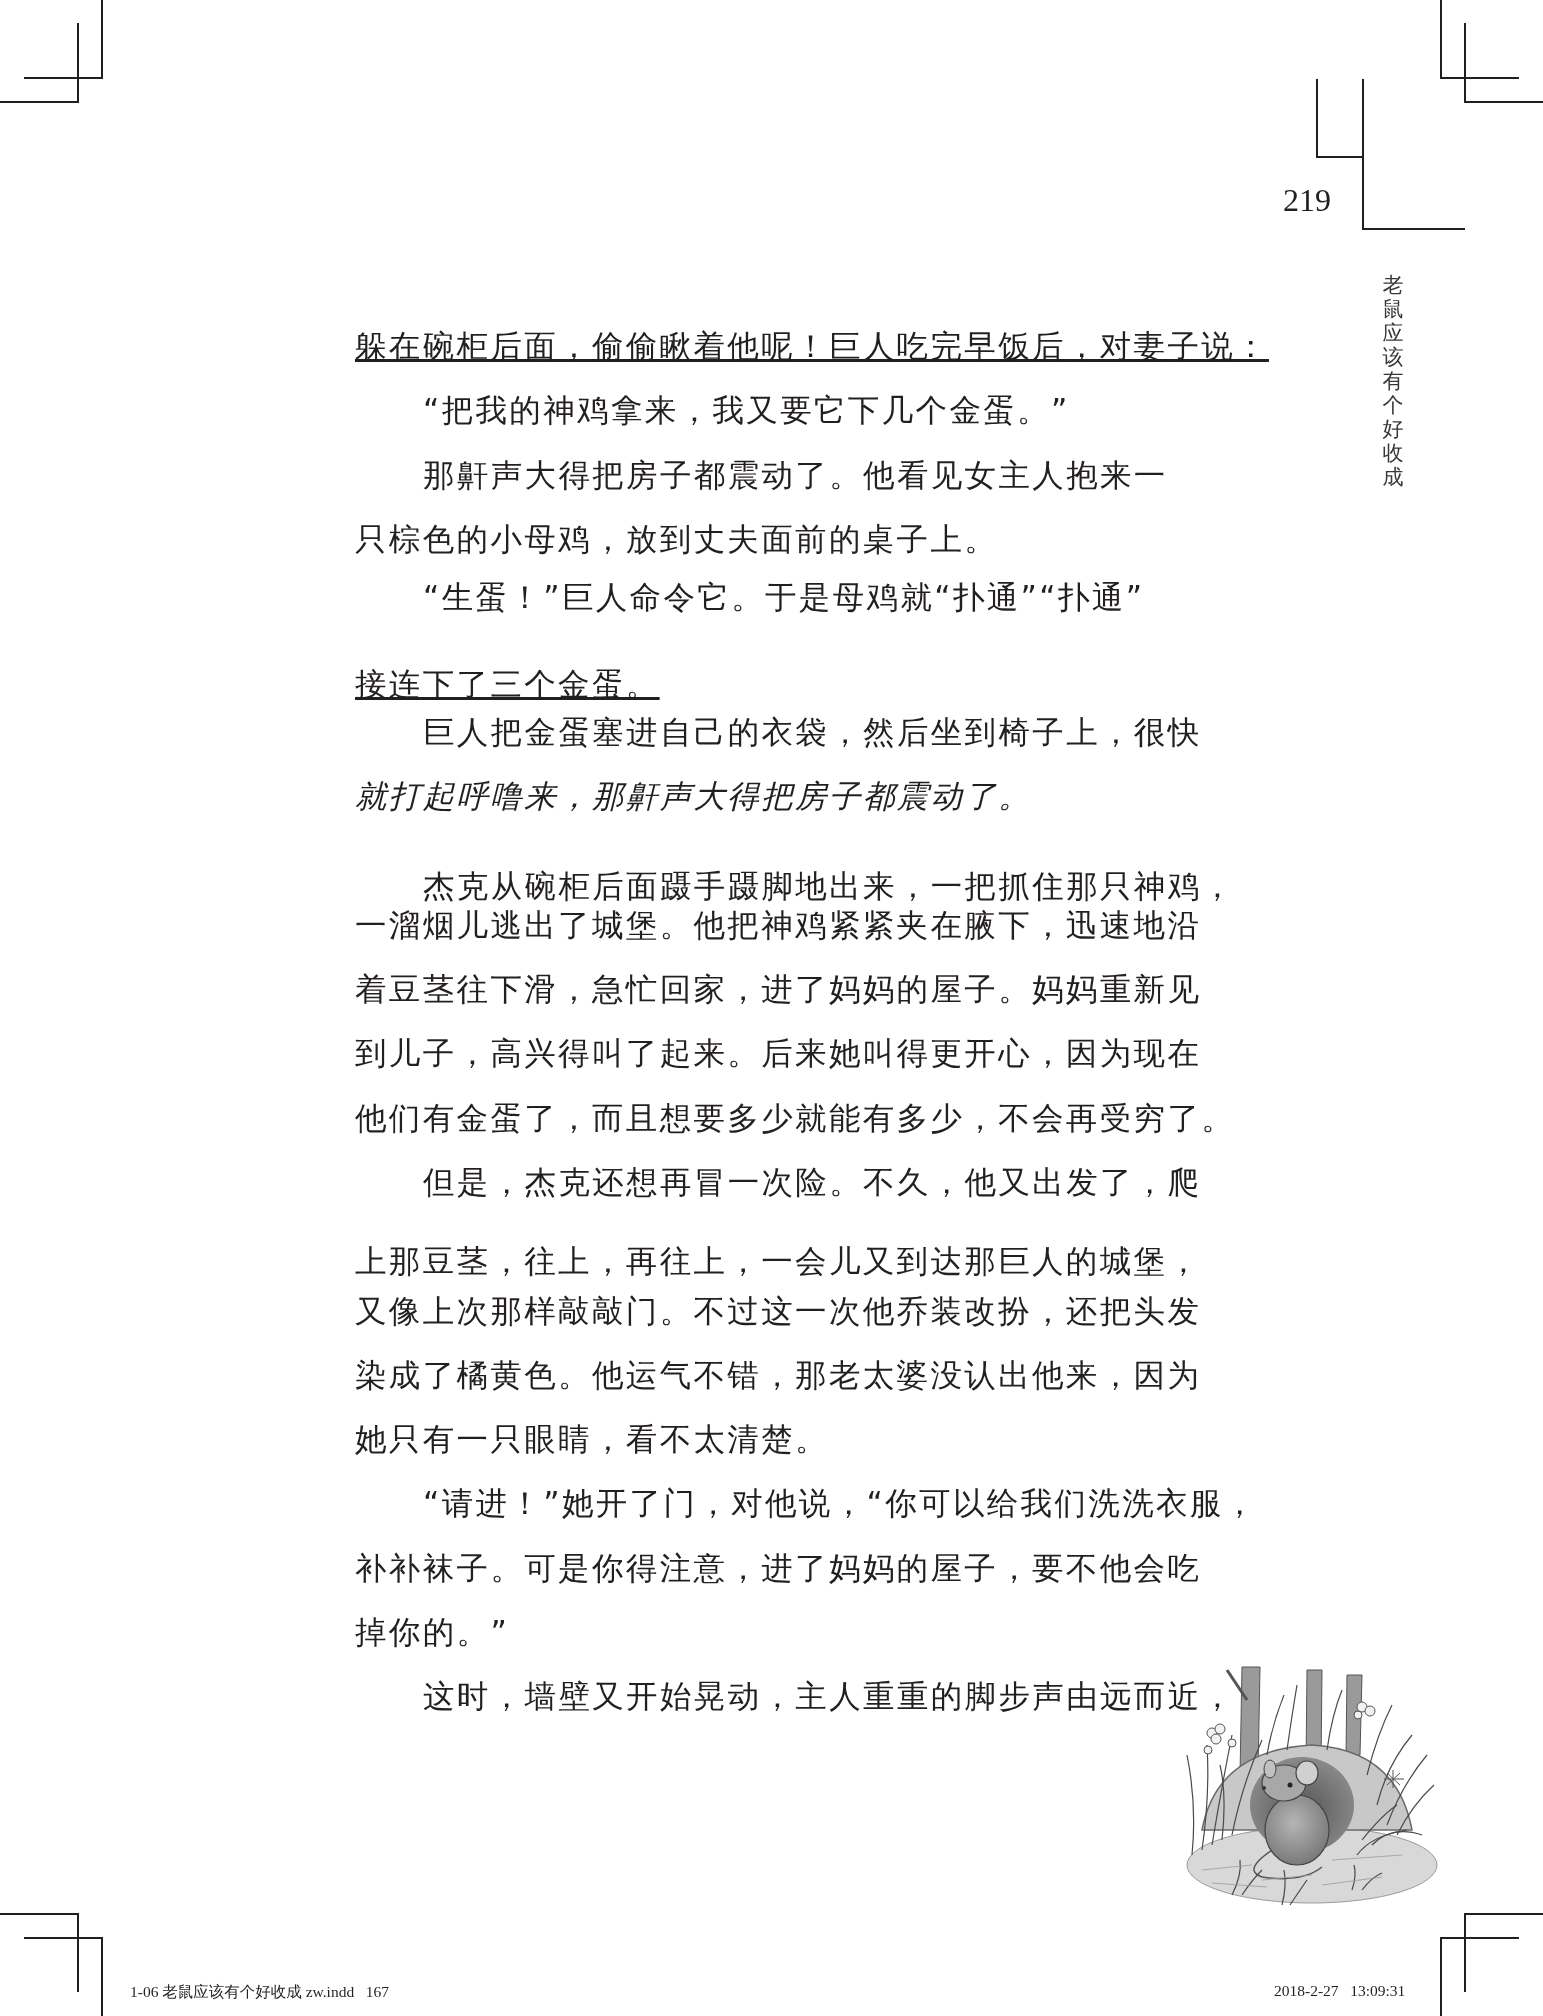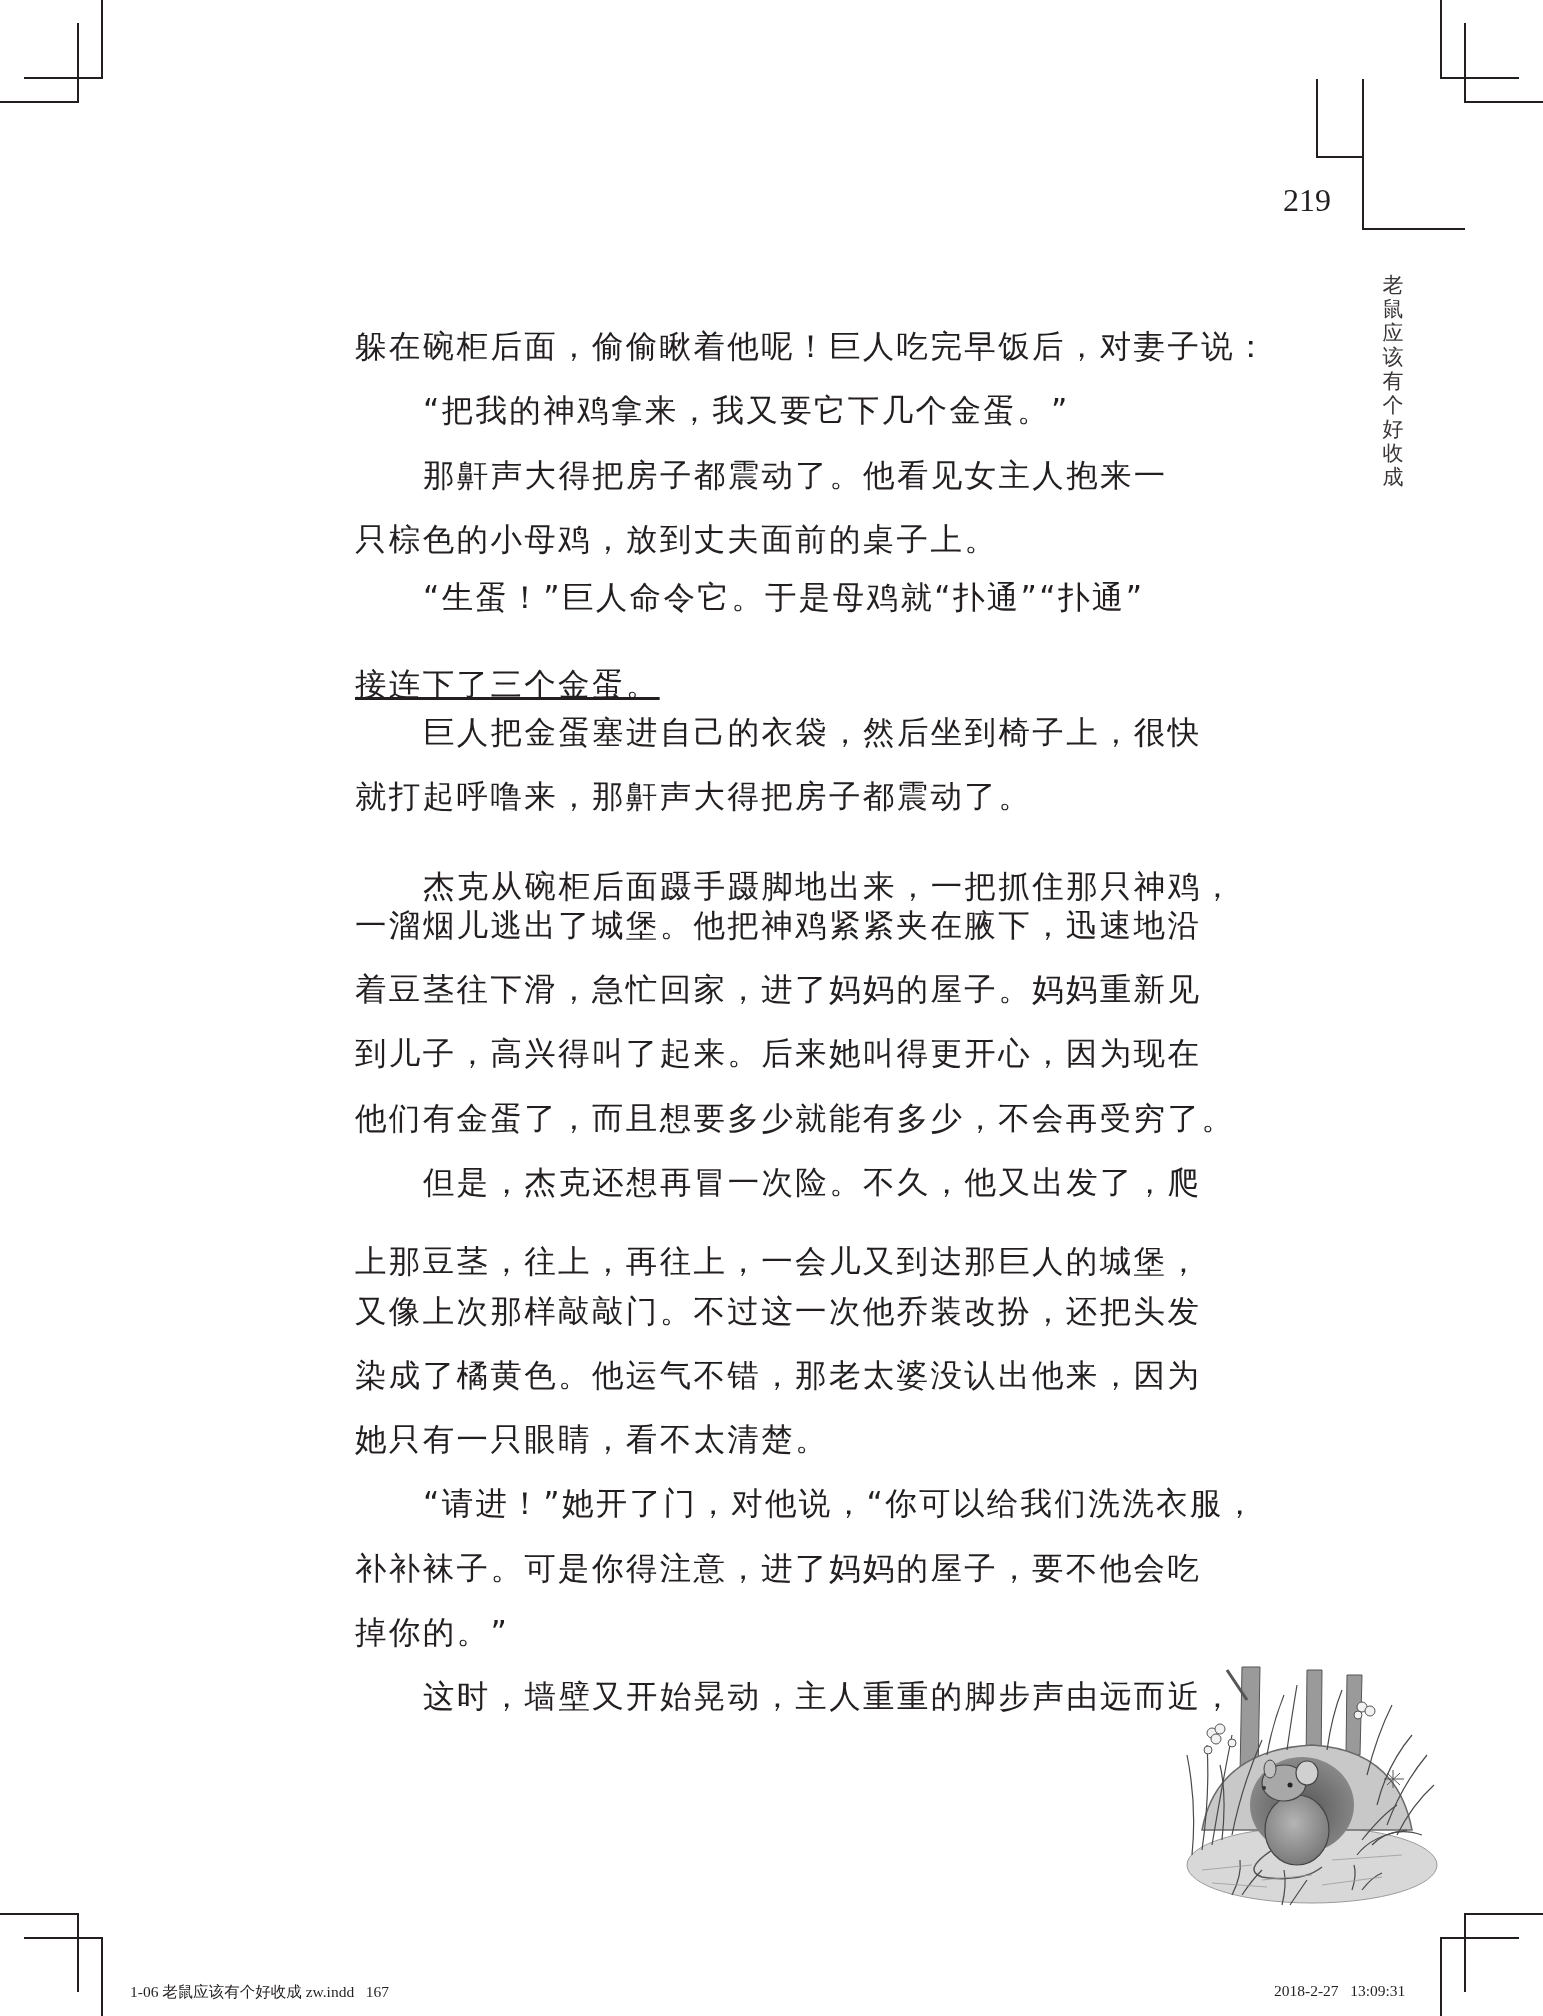--- a/index.html
+++ b/index.html
@@ -64,28 +64,28 @@
     <span>应</span>
     <span>该</span>
     <span>有</span>
     <span>个</span>
     <span>好</span>
     <span>收</span>
     <span>成</span>
   </div>
 
   <div class="body-text">
-    <div class="body-line" style="top:0px;">躲在碗柜后面，偷偷瞅着他呢！巨人吃完早饭后，对妻子说：</div>
+    <div class="body-line" style="top:0px;text-decoration:underline;">躲在碗柜后面，偷偷瞅着他呢！巨人吃完早饭后，对妻子说：</div>
     <div class="body-line indent" style="top:64.3px;">“把我的神鸡拿来，我又要它下几个金蛋。”</div>
     <div class="body-line indent" style="top:128.6px;">那鼾声大得把房子都震动了。他看见女主人抱来一</div>
     <div class="body-line" style="top:192.9px;">只棕色的小母鸡，放到丈夫面前的桌子上。</div>
     <div class="body-line indent" style="top:251px;">“生蛋！”巨人命令它。于是母鸡就“扑通”“扑通”</div>
     <div class="body-line" style="top:338px;text-decoration:underline;">接连下了三个金蛋。</div>
     <div class="body-line indent" style="top:385.8px;">巨人把金蛋塞进自己的衣袋，然后坐到椅子上，很快</div>
-    <div class="body-line" style="top:450.1px;">就打起呼噜来，那鼾声大得把房子都震动了。</div>
+    <div class="body-line" style="top:450.1px;font-style:italic;">就打起呼噜来，那鼾声大得把房子都震动了。</div>
     <div class="body-line indent" style="top:540px;">杰克从碗柜后面蹑手蹑脚地出来，一把抓住那只神鸡，</div>
     <div class="body-line" style="top:578.7px;">一溜烟儿逃出了城堡。他把神鸡紧紧夹在腋下，迅速地沿</div>
     <div class="body-line" style="top:643px;">着豆茎往下滑，急忙回家，进了妈妈的屋子。妈妈重新见</div>
     <div class="body-line" style="top:707.3px;">到儿子，高兴得叫了起来。后来她叫得更开心，因为现在</div>
     <div class="body-line" style="top:771.6px;">他们有金蛋了，而且想要多少就能有多少，不会再受穷了。</div>
     <div class="body-line indent" style="top:835.9px;">但是，杰克还想再冒一次险。不久，他又出发了，爬</div>
     <div class="body-line" style="top:915px;text-align:center;">上那豆茎，往上，再往上，一会儿又到达那巨人的城堡，</div>
     <div class="body-line" style="top:964.5px;">又像上次那样敲敲门。不过这一次他乔装改扮，还把头发</div>
     <div class="body-line" style="top:1028.8px;">染成了橘黄色。他运气不错，那老太婆没认出他来，因为</div>
     <div class="body-line" style="top:1093.1px;">她只有一只眼睛，看不太清楚。</div>

